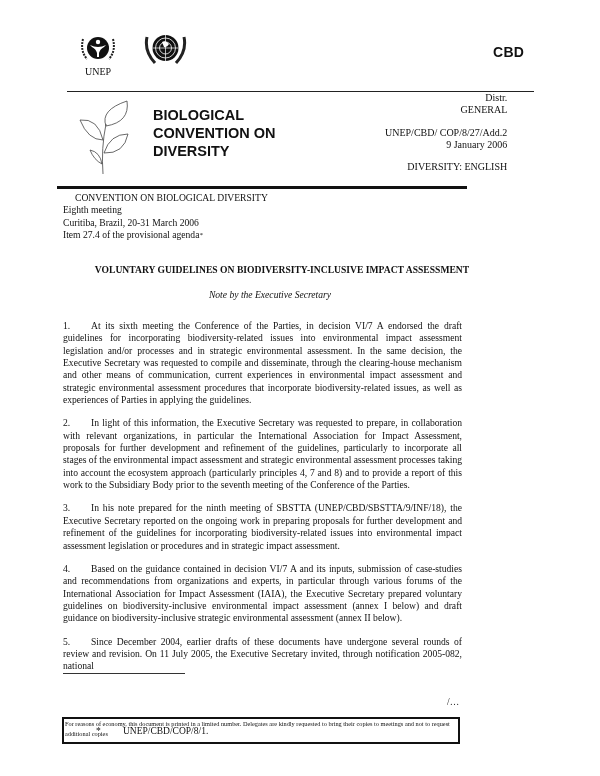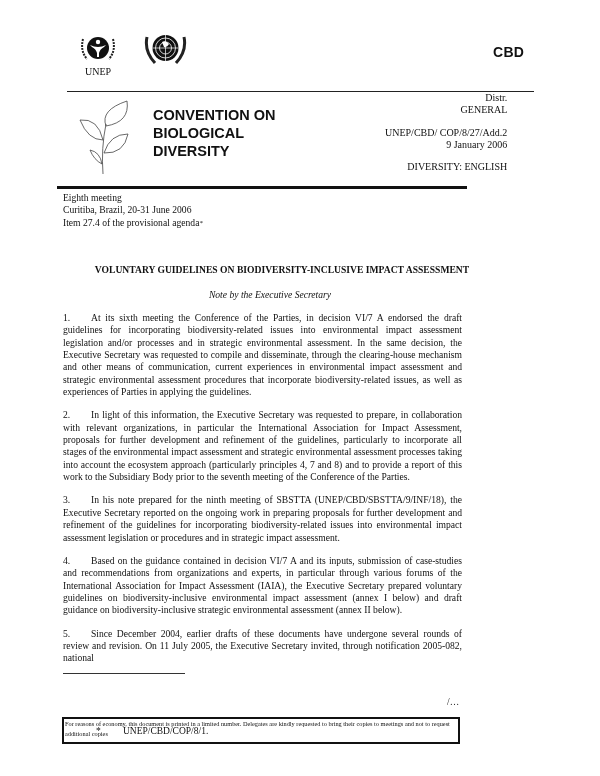--- a/index.html
+++ b/index.html
@@ -19,21 +19,21 @@
   .distr p { margin:0; }
   .distr .gap { height:10px; }
   .conf { left:63px; top:192px; font-size:9.6px; line-height:12.3px; }
   .conf p { margin:0; }
   .conf .indent { padding-left:12px; }
   .star { font-size:7px; vertical-align:top; }
   .doc-title { left:0; width:564px; top:264px; text-align:center;
                font-weight:bold; font-size:9.6px; }
   .note { left:0; width:540px; top:289px; text-align:center; font-style:italic; font-size:9.6px; }
   .paras { left:63px; top:312px; width:399px; font-size:9.6px; line-height:12.35px; }
-  .para { margin:0 0 11px 0; text-align:justify; }
+  .para { margin:8px 0 11px 0; text-align:justify; }
   .para .num { display:inline-block; width:28px; }
   .fn-rule { left:63px; top:673px; width:122px; border-top:1px solid #333; }
   .fn { left:96px; top:684px; font-size:9.5px;margin-top:42px; }
   .fn .star2 { display:inline-block; width:27px; }
   .cont { left:447px; top:697px; font-size:9.5px; }
   .footer-box { left:62px; top:717px; width:398px; height:27px;
                 border:2.5px solid #111; font-size:6.3px; line-height:10px;
                 padding:0 1px; box-sizing:border-box; }
 </style>
 </head>
@@ -73,40 +73,41 @@
       <path d="M25 76 Q23 50 28 26"></path>
       <path d="M28 28 Q22 12 49 3 Q52 24 28 28"></path>
       <path d="M25 42 Q10 42 2 22 Q20 20 25 42"></path>
       <path d="M26 55 Q32 36 50 36 Q46 56 26 55"></path>
       <path d="M24 66 Q16 62 12 52 Q22 54 24 66"></path>
     </g>
   </svg>
 </div>
 
 <div class="abs conv-title">
+  <div>BIOLOGICAL</div>
   <div>CONVENTION ON</div>
-  <div>BIOLOGICAL</div>
   <div>DIVERSITY</div>
 </div>
 
 <div class="abs distr">
   <p>Distr.</p>
   <p>GENERAL</p>
   <div class="gap"></div>
   <p>UNEP/CBD/ COP/8/27/Add.2</p>
   <p>9 January 2006</p>
   <div class="gap"></div>
   <p>DIVERSITY: ENGLISH</p>
 </div>
 
 <div class="abs rule-bottom"></div>
 
 <div class="abs conf">
+  <p class="indent">CONVENTION ON BIOLOGICAL DIVERSITY</p>
   <p>Eighth meeting</p>
-  <p>Curitiba, Brazil, 20-31 June 2006</p>
+  <p>Curitiba, Brazil, 20-31 March 2006</p>
   <p><span>Item 27.4 of the provisional agenda</span><span class="star">*</span></p>
 </div>
 
 <div class="abs doc-title">VOLUNTARY GUIDELINES ON BIODIVERSITY-INCLUSIVE IMPACT ASSESSMENT</div>
 <div class="abs note">Note by the Executive Secretary</div>
 
 <div class="abs paras">
   <p class="para"><span class="num">1.</span><span>At its sixth meeting the Conference of the Parties, in decision VI/7 A endorsed the draft guidelines for incorporating biodiversity-related issues into environmental impact assessment legislation and/or processes and in strategic environmental assessment.  In the same decision, the Executive Secretary was requested to compile and disseminate, through the clearing-house mechanism and other means of communication, current experiences in environmental impact assessment and strategic environmental assessment procedures that incorporate biodiversity-related issues, as well as experiences of Parties in applying the guidelines.</span></p>
   <p class="para"><span class="num">2.</span><span>In light of this  information, the Executive Secretary was requested to prepare, in collaboration with relevant organizations, in particular the International Association for Impact Assessment, proposals for further development and refinement of the guidelines, particularly to incorporate all stages of the environmental impact assessment and strategic environmental assessment processes taking into account the ecosystem approach (particularly principles 4, 7 and 8) and to provide a report of this work to the Subsidiary Body prior to the seventh meeting of the Conference of the Parties.</span></p>
   <p class="para"><span class="num">3.</span><span>In his note prepared for the ninth meeting of SBSTTA (UNEP/CBD/SBSTTA/9/INF/18), the Executive Secretary reported on the ongoing work in preparing proposals for further development and refinement of the guidelines for incorporating biodiversity-related issues into environmental impact assessment legislation or procedures and in strategic impact assessment.</span></p>

